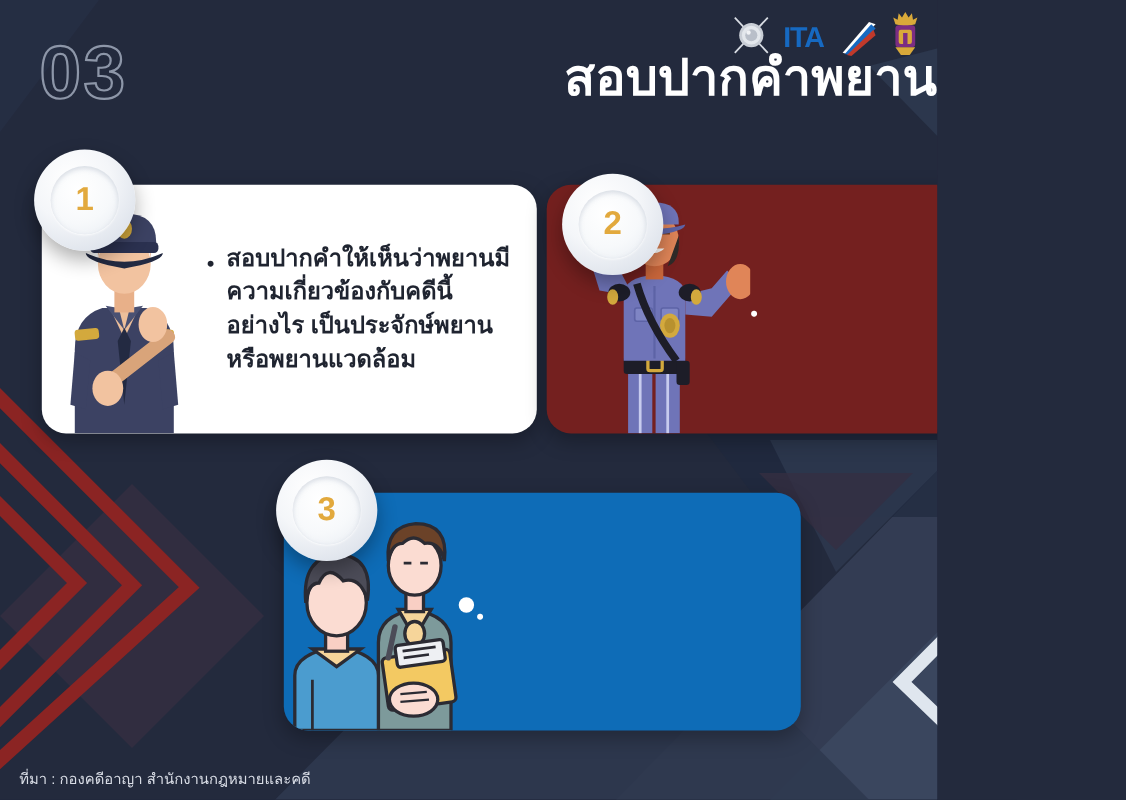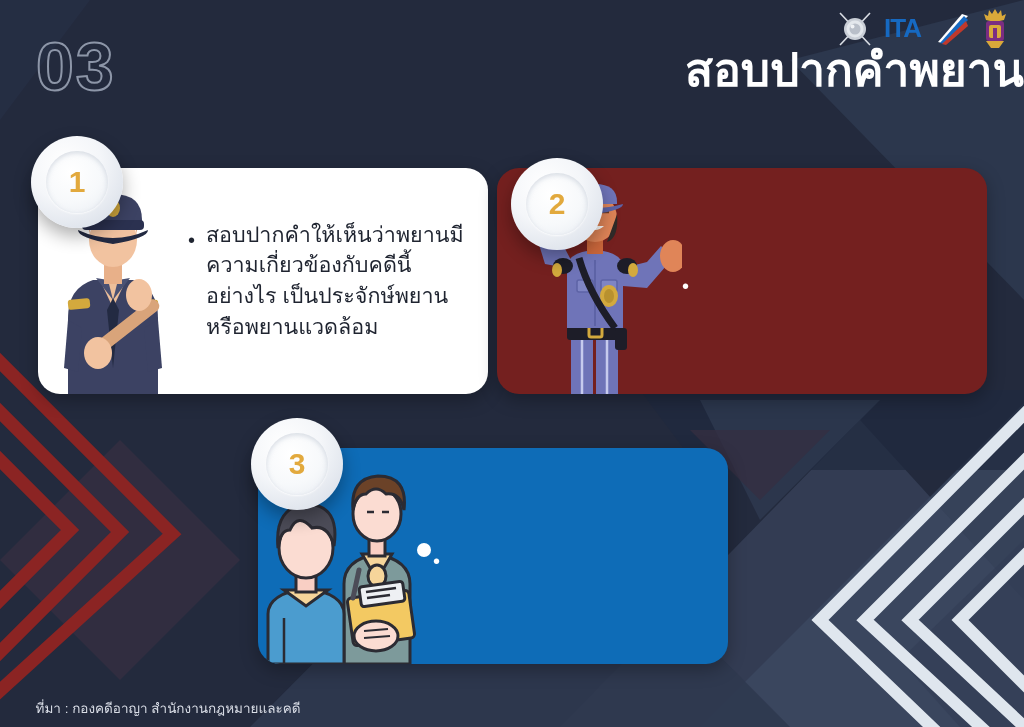--- a/index.html
+++ b/index.html
@@ -2,21 +2,21 @@
 <html><head>
 <meta charset="utf-8">
 <style>
   html,body{margin:0;padding:0;}
   body{
     width:1024px;height:727px;overflow:hidden;
     background:#232a3d;
     font-family:"Liberation Sans","DejaVu Sans",sans-serif;
     position:relative;
   }
-  #slide{position:absolute;inset:0;width:1024px;height:727px;overflow:hidden;background:#232a3d;}
+  #slide{position:absolute;inset:0;width:852px;height:727px;overflow:hidden;background:#232a3d;}
 
   
   .bg-layer{position:absolute;inset:0;width:100%;height:100%;pointer-events:none;}
   .bg-svg{position:absolute;left:0;top:0;width:1024px;height:727px;}
 
   
   .step-number{
     position:absolute;left:36px;top:32px;
     font-size:68px;font-weight:700;letter-spacing:2px;
     color:transparent;
@@ -29,21 +29,21 @@
     text-align:right;
     font-size:46px;font-weight:700;color:#ffffff;
     letter-spacing:0px;
     line-height:1.15;
     padding-left:36px;
   }
 
   
   .logo-bar{
     position:absolute;right:14px;top:6px;
-    display:flex;align-items:center;gap:10px;height:46px;
+    display:flex;align-items:flex-end;gap:10px;height:46px;
   }
   .logo-mace{width:38px;height:40px;}
   .logo-ita{display:flex;align-items:center;}
   .logo-garuda{width:30px;height:42px;}
 
   
   .card{
     position:absolute;border-radius:22px;overflow:hidden;
     display:flex;align-items:center;
     box-shadow:0 6px 18px rgba(0,0,0,.28);
@@ -60,21 +60,21 @@
 
   .card-body{flex:1 1 auto;display:flex;align-items:flex-start;padding-right:16px;}
   .bullet{
     flex:0 0 auto;width:18px;margin-top:10px;
     font-size:20px;line-height:1;
   }
   .card-1 .bullet,.card-1 .card-text{color:#1f2430;}
   .card-2 .bullet,.card-2 .card-text{color:#ffffff;}
   .card-3 .bullet,.card-3 .card-text{color:#ffffff;}
   .card-text{
-    font-size:21.5px;line-height:1.42;font-weight:400;
+    font-size:21.5px;line-height:1.42;font-weight:700;
     letter-spacing:0px;
   }
   .card-2 .card-text,.card-3 .card-text{font-size:21px;}
 
   
   .badge{
     position:absolute;width:92px;height:92px;border-radius:50%;
     background:radial-gradient(circle at 36% 30%,#ffffff 0%,#f4f6f9 42%,#dfe4ec 78%,#cfd6e2 100%);
     box-shadow:0 8px 18px rgba(0,0,0,.32);
     display:flex;align-items:center;justify-content:center;
@@ -90,21 +90,21 @@
     font-family:"Liberation Sans",sans-serif;line-height:1;
   }
   .badge-1{left:31px;top:136px;}
   .badge-2{left:511px;top:158px;}
   .badge-3{left:251px;top:418px;}
 
   
   .footer{
     position:absolute;left:10px;bottom:8px;
     text-align:center;width:280px;
-    color:#d9dde6;line-height:1.5;margin-left:18px;
+    color:#d9dde6;line-height:1.5;
   }
   .footer-th{font-size:13.5px;display:block;}
   .footer-en{font-size:14px;display:block;letter-spacing:.6px;}
 </style>
 </head>
 <body>
 
 <div id="slide">
 
   <div class="bg-layer">

